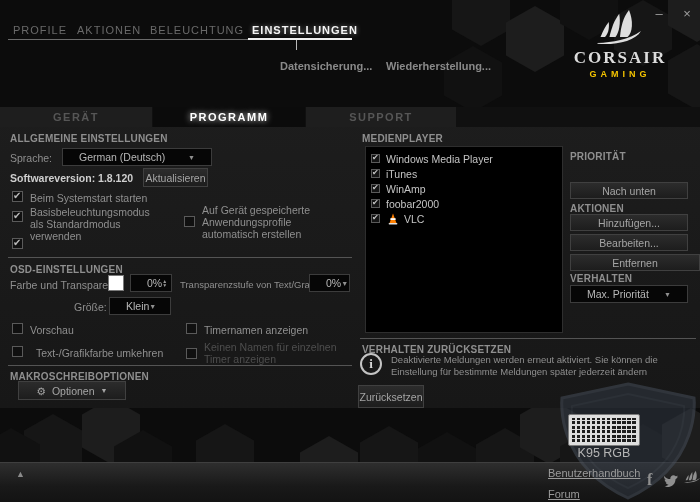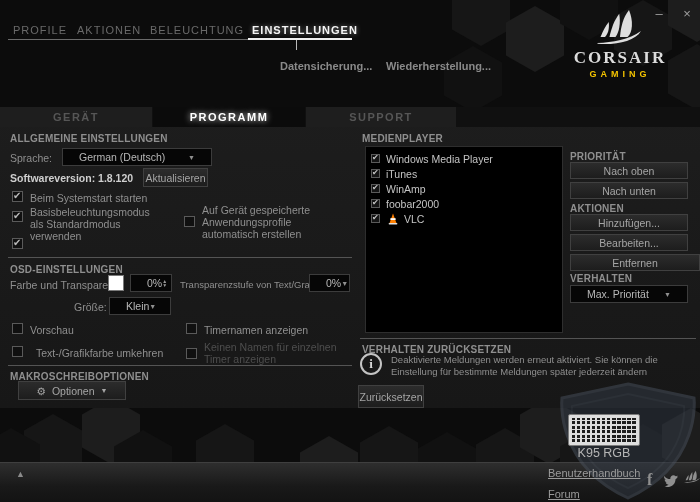--- a/index.html
+++ b/index.html
@@ -221,21 +221,20 @@
       <svg class="cone" style="position:absolute;left:21px;top:1px" width="12" height="12" viewBox="0 0 12 12">
         <polygon points="6,0.5 9.6,10.5 2.4,10.5" fill="#ff7f00"></polygon>
         <rect x="3.4" y="5.2" width="5.2" height="1.8" fill="#ffffff"></rect>
         <rect x="1.6" y="10" width="8.8" height="1.6" rx="0.8" fill="#e0e0e0"></rect>
       </svg>
       <span class="mlbl" style="left:38px">VLC</span>
     </div>
   </div>
 
   <div class="hdr" style="left:570px;top:44px">PRIORITÄT</div>
-  <div class="btn" style="left:570px;top:55px;width:118px;height:17px">Nach oben</div>
   <div class="btn" style="left:570px;top:75px;width:118px;height:17px">Nach unten</div>
 
   <div class="hdr" style="left:570px;top:96px">AKTIONEN</div>
   <div class="btn" style="left:570px;top:107px;width:118px;height:17px">Hinzufügen...</div>
   <div class="btn" style="left:570px;top:127px;width:118px;height:17px">Bearbeiten...</div>
   <div class="btn" style="left:570px;top:147px;width:130px;height:17px">Entfernen</div>
 
   <div class="hdr" style="left:570px;top:166px">VERHALTEN</div>
   <div class="dd" style="left:570px;top:178px;width:118px;height:18px">
     <span>Max. Priorität</span>

